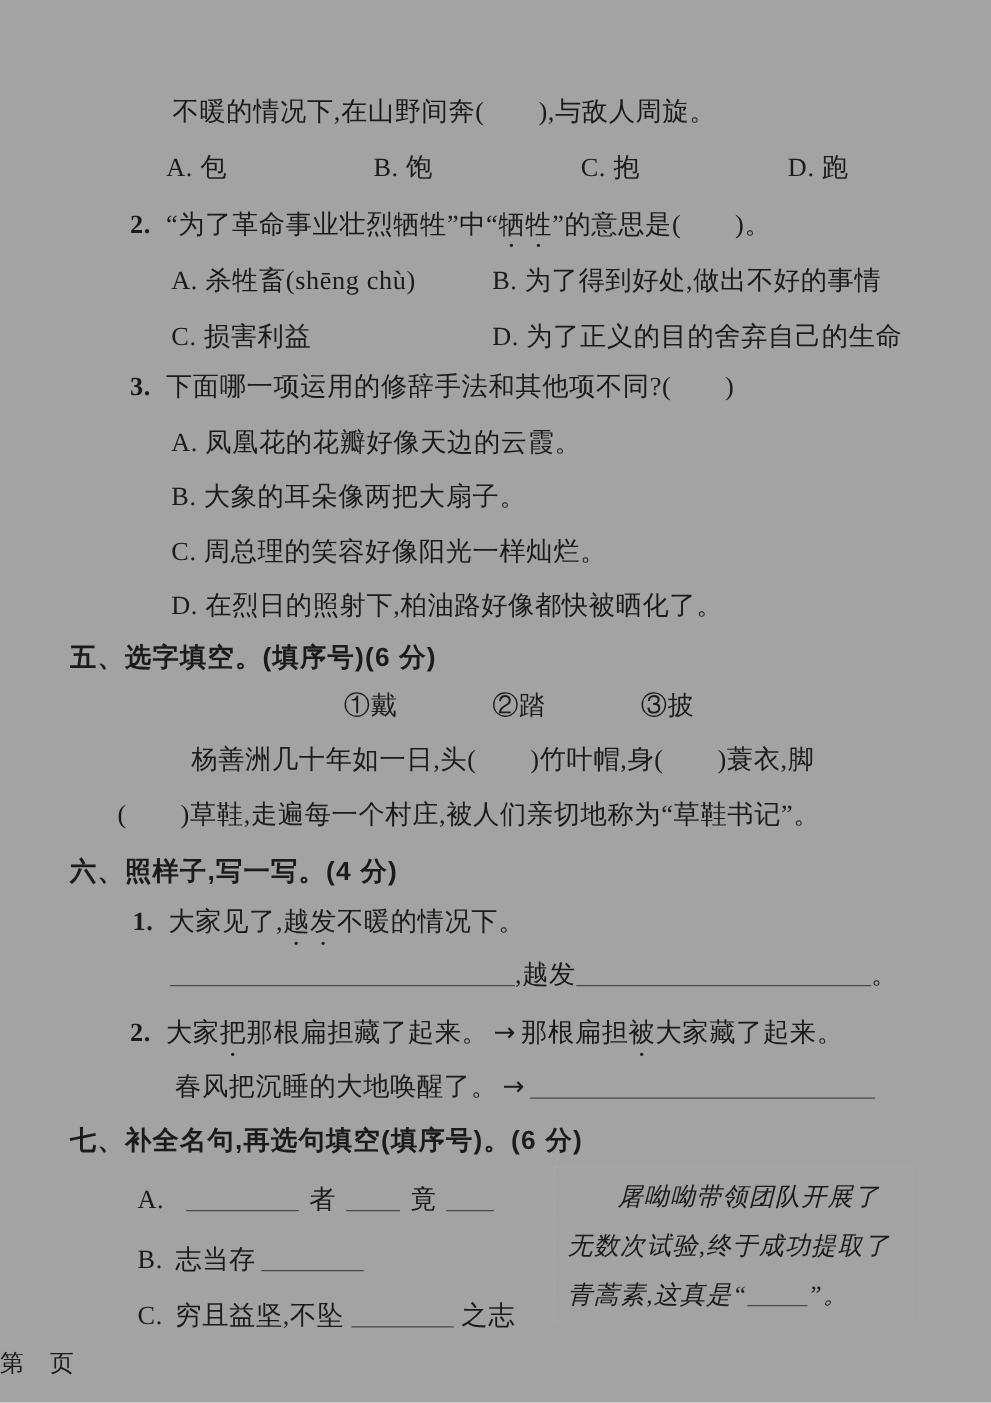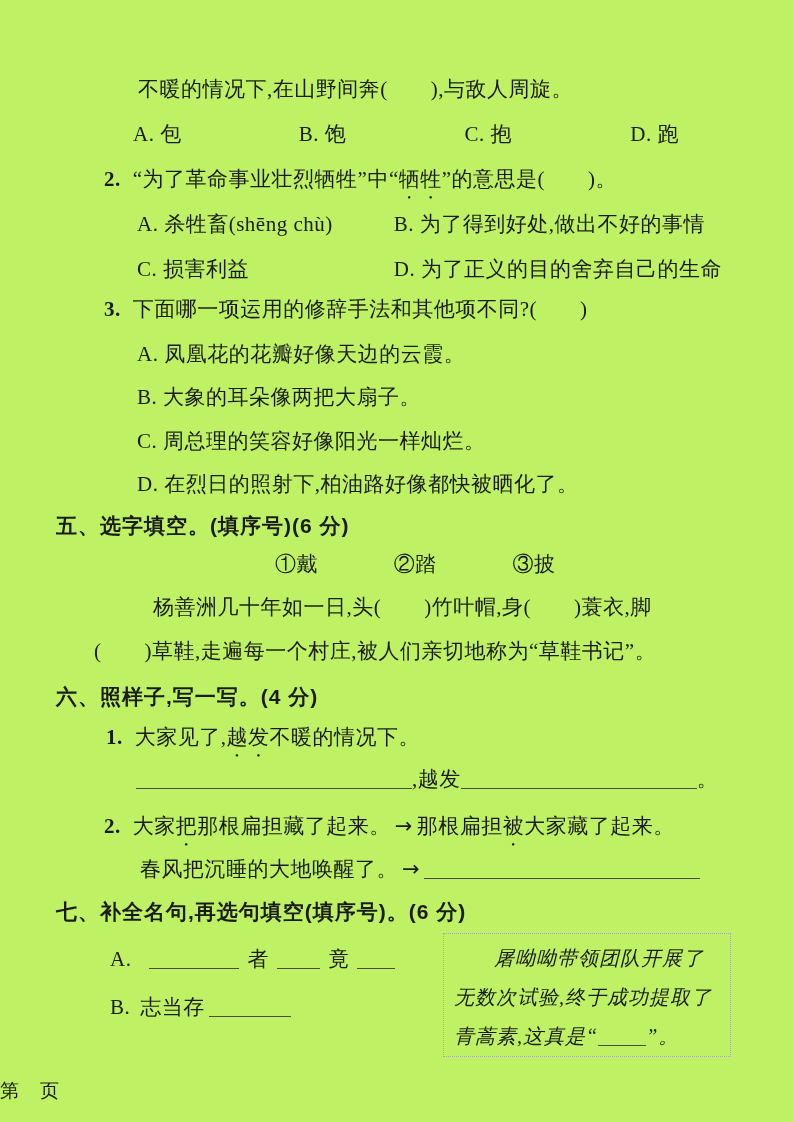--- a/index.html
+++ b/index.html
@@ -1,18 +1,18 @@
 <!DOCTYPE html>
 <html><head>
 <meta charset="utf-8">
 <style>
   html,body { margin:0; padding:0; background:#e8e8e8; }
   .page {
     position:relative; width:793px; height:1122px; margin:0 auto;
-    background:#bef264; color:#1b1b1b; overflow:hidden;
+    background:#a3a3a3; color:#1b1b1b; overflow:hidden;
     font-family:"Liberation Serif","DejaVu Serif",serif;
   }
   .line {
     position:absolute; white-space:nowrap;
     font-size:21px; line-height:27px; letter-spacing:0.5px;
   }
   .heading {
     position:absolute; white-space:nowrap;
     font-family:"Liberation Sans","DejaVu Sans",sans-serif;
     font-weight:bold; font-size:21px; letter-spacing:1px;
@@ -106,20 +106,23 @@
     <span>春风把沉睡的大地唤醒了。</span><span class="arrow">→</span><span class="blank" style="width:276px;"></span>
   </div>
 
   <div class="heading" style="left:56px; top:898px;">七、补全名句,再选句填空(填序号)。(6 分)</div>
   <div class="line" style="left:110px; top:946px;">
     <span class="lbl">A.</span><span class="blank" style="width:90px; margin:0 8px;"></span><span>者</span><span class="blank" style="width:43px; margin:0 8px;"></span><span>竟</span><span class="blank" style="width:38px; margin:0 8px;"></span>
   </div>
   <div class="line" style="left:110px; top:994px;">
     <span class="lbl">B.</span><span>志当存</span><span class="blank" style="width:82px; margin-left:4px;"></span>
   </div>
+  <div class="line" style="left:110px; top:1039px;">
+    <span class="lbl">C.</span><span>穷且益坚,不坠</span><span class="blank" style="width:82px; margin:0 6px;"></span><span>之志</span>
+  </div>
 
   <div class="quote-box">
     <div class="quote-box-text">
       <span>屠呦呦带领团队开展了无数次试验,终于成功提取了青蒿素,这真是“</span><span class="blank" style="width:48px;"></span><span>”。</span>
     </div>
   </div>
 
   <div class="footer">第　页</div>
 
 </div>

